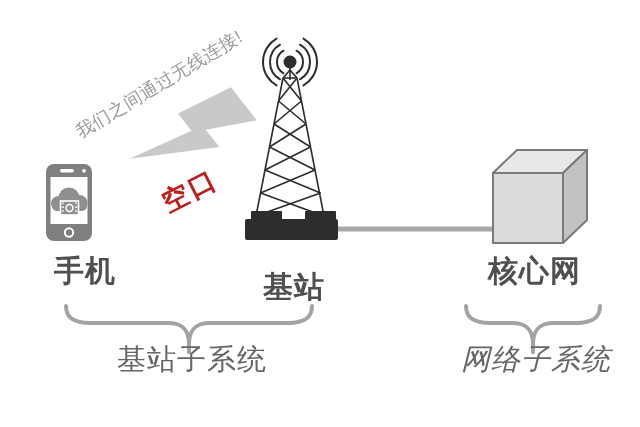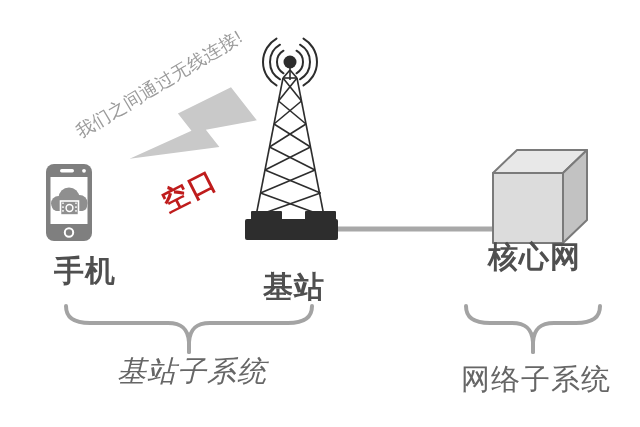--- a/index.html
+++ b/index.html
@@ -13,24 +13,24 @@
     left:78px;top:124px;font-size:18px;color:#9b9b9b;
     transform:rotate(-31deg);transform-origin:0 50%;letter-spacing:.5px;
   }
   .airlabel{
     left:161px;top:177px;font-size:27px;font-weight:bold;color:#bf1c1c;
     transform:rotate(-27deg);letter-spacing:2px;
   }
   .node-label{font-size:30px;font-weight:bold;color:#4f4f4f;letter-spacing:1px;}
   .phone-label{left:38px;top:254px;margin-left:16px;}
   .bs-label{left:263px;top:270px;}
-  .core-label{left:488px;top:240px;}
+  .core-label{left:488px;top:254px;}
   .group-label{font-size:29px;font-weight:400;color:#666666;letter-spacing:1px;}
-  .bss-label{left:117px;top:356px;font-style:italic;}
-  .nss-label{left:461px;top:364px;}
+  .bss-label{left:117px;top:344px;}
+  .nss-label{left:461px;top:344px;font-style:italic;}
 </style>
 </head>
 <body>
 
 <div class="stage">
 
   <svg width="640" height="427" viewBox="0 0 640 427">
 
     <g transform="translate(192,138) rotate(52)">
       <polygon points="-16,-62 26,-62 2,-16 24,-16 -22,62 -6,-4 -28,-4" fill="#c9c9c9"></polygon>

